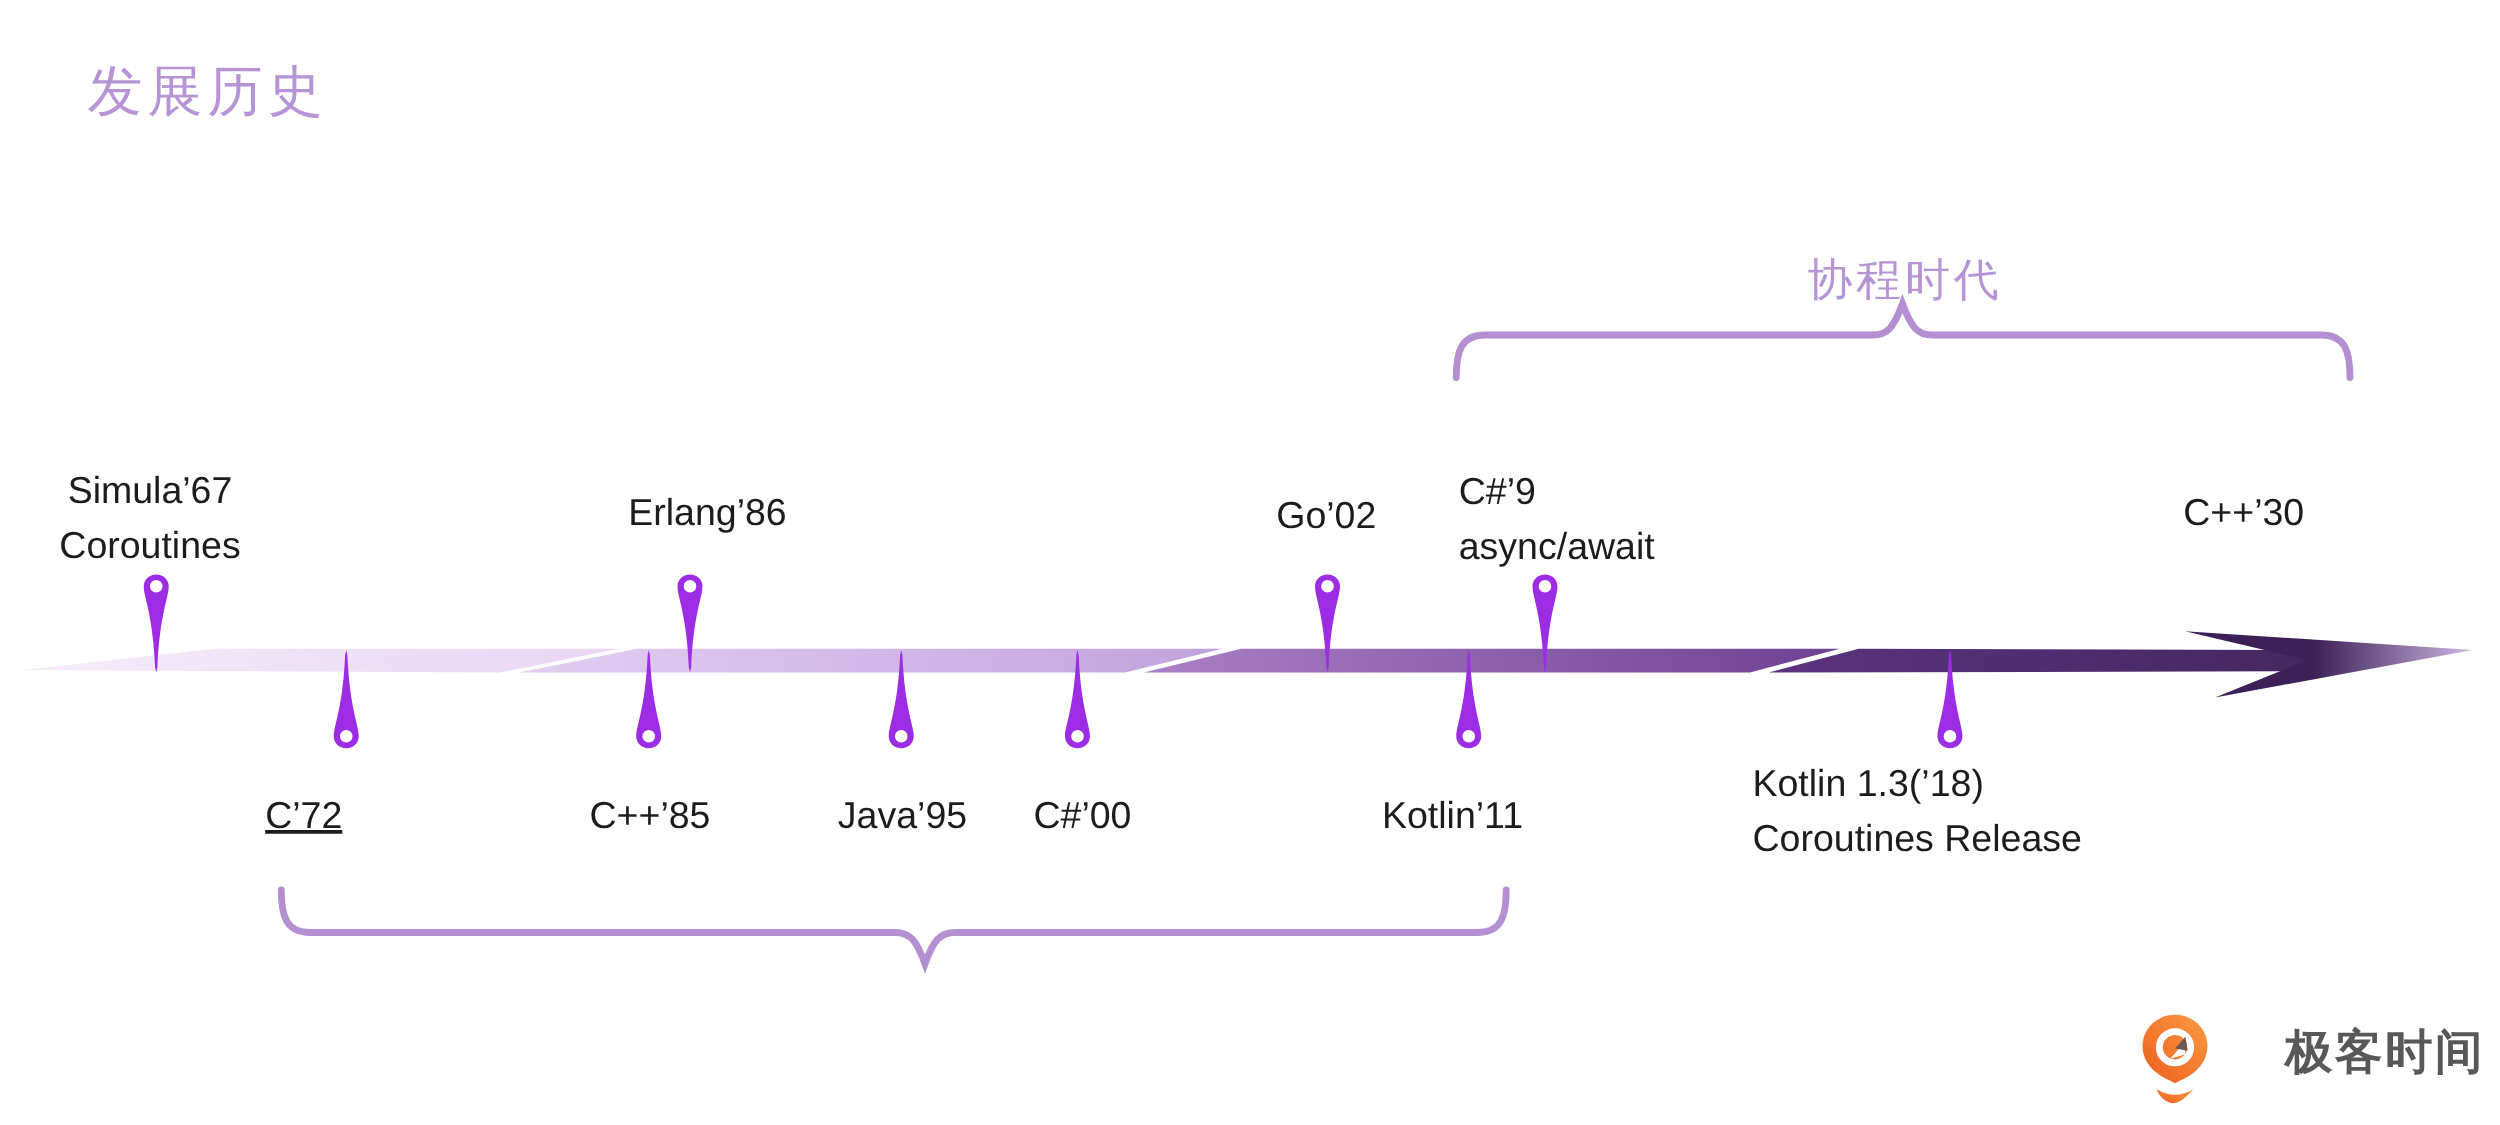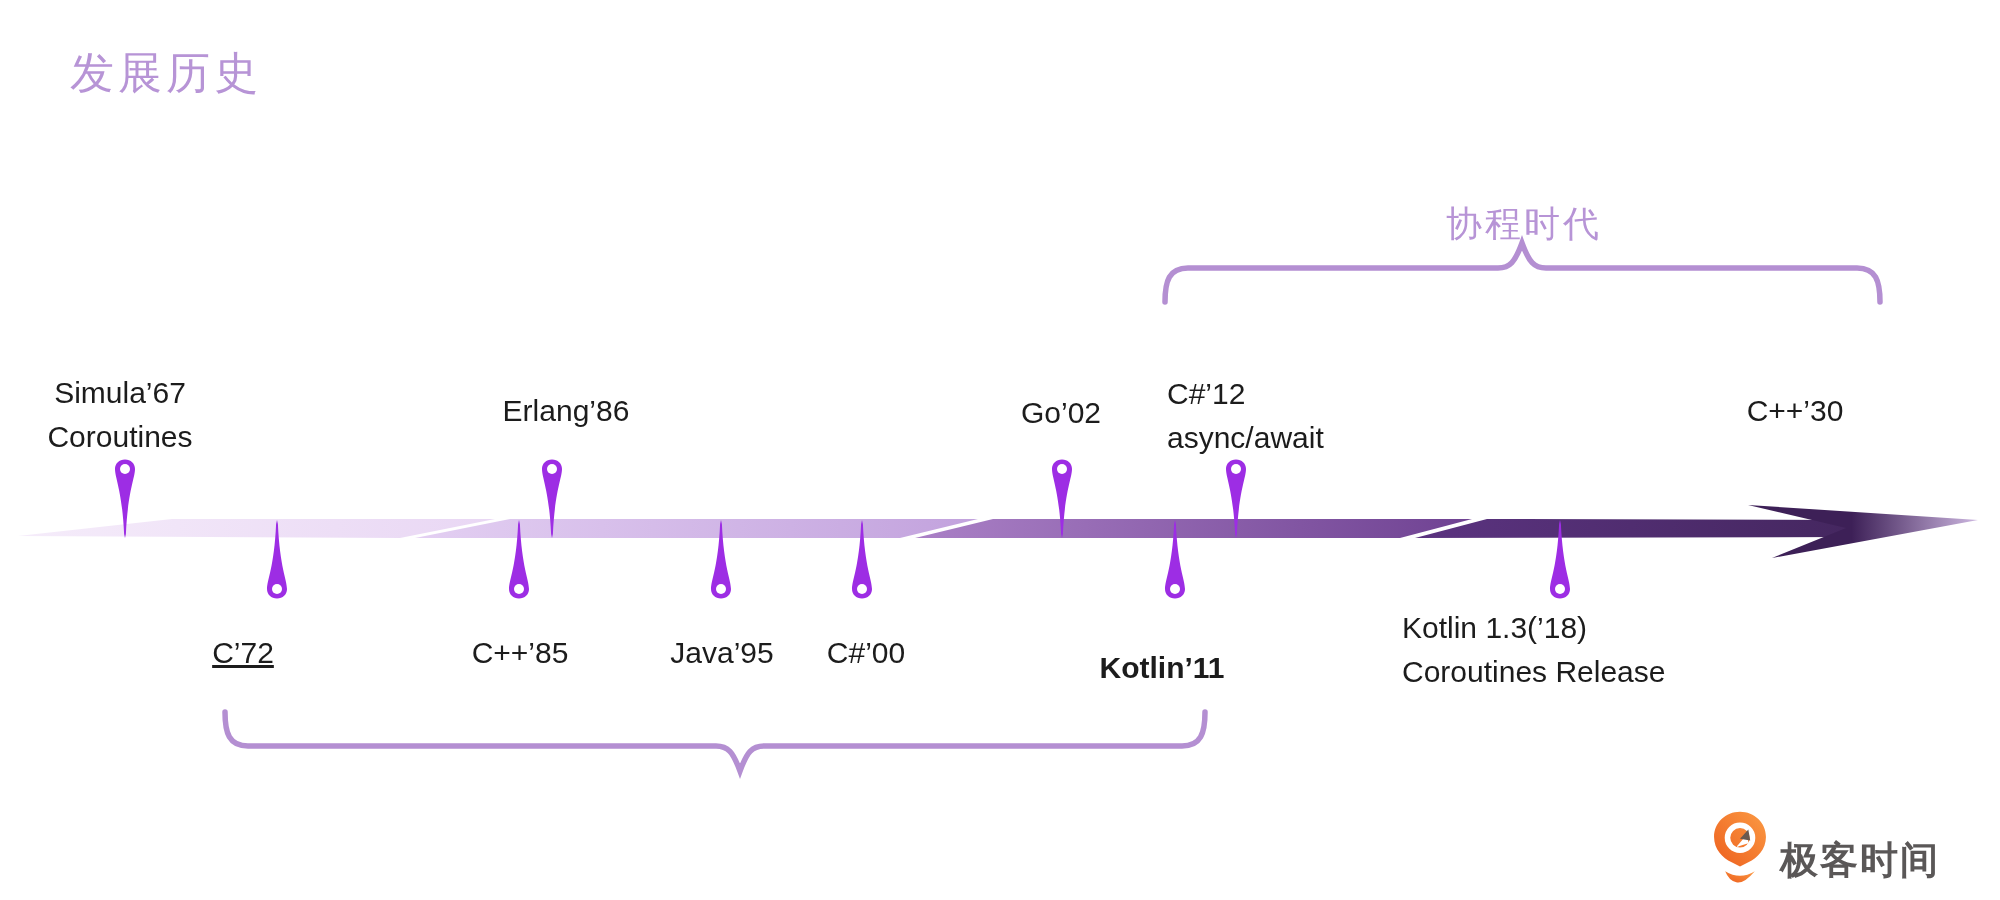--- a/index.html
+++ b/index.html
@@ -22,21 +22,21 @@
   .ev.left{text-align:left;}
   .pin{position:absolute;}
   .pin .pin-body{fill:var(--pin);}
   .pin .pin-hole{fill:#ffffff;}
   .pin.up{transform:scaleY(-1);}
   .zh{
     position:absolute;color:var(--purple-text);letter-spacing:3px;
     font-size:37px;
   }
   .zh.center{width:400px;text-align:center;}
-  .logo{position:absolute;left:1712px;top:810px;display:flex;align-items:flex-end;}
+  .logo{position:absolute;left:1712px;top:810px;display:flex;align-items:flex-start;gap:48px;}
   .logo-text{
     font-size:38px;font-weight:bold;color:var(--logo-text);
     letter-spacing:2px;margin-left:12px;margin-top:6px;
   }
 </style>
 </head>
 <body>
 
 <div class="stage">
 
@@ -92,21 +92,21 @@
       <div class="ev center" style="left: 366px; top: 389px;"><span>Erlang’86</span></div>
       <svg class="pin" width="26" height="82" viewBox="0 0 26 82" style="top: 457px; left: 539px;">
     <path class="pin-body" d="M13 2.5 C18.8 2.5 23 6.6 23 12 C23 21 15.8 34 13.9 77 L13 81 L12.1 77 C10.2 34 3 21 3 12 C3 6.6 7.2 2.5 13 2.5 Z"></path>
     <circle class="pin-hole" cx="13" cy="12" r="5"></circle>
   </svg>
       <div class="ev center" style="left: 861px; top: 391px;"><span>Go’02</span></div>
       <svg class="pin" width="26" height="82" viewBox="0 0 26 82" style="top: 457px; left: 1049px;">
     <path class="pin-body" d="M13 2.5 C18.8 2.5 23 6.6 23 12 C23 21 15.8 34 13.9 77 L13 81 L12.1 77 C10.2 34 3 21 3 12 C3 6.6 7.2 2.5 13 2.5 Z"></path>
     <circle class="pin-hole" cx="13" cy="12" r="5"></circle>
   </svg>
-      <div class="ev left" style="left: 1167px; top: 372px;"><span>C#’12</span><br><span>async/await</span></div>
+      <div class="ev left" style="left: 1167px; top: 372px;"><span>C#’9</span><br><span>async/await</span></div>
       <svg class="pin" width="26" height="82" viewBox="0 0 26 82" style="top: 457px; left: 1223px;">
     <path class="pin-body" d="M13 2.5 C18.8 2.5 23 6.6 23 12 C23 21 15.8 34 13.9 77 L13 81 L12.1 77 C10.2 34 3 21 3 12 C3 6.6 7.2 2.5 13 2.5 Z"></path>
     <circle class="pin-hole" cx="13" cy="12" r="5"></circle>
   </svg>
       <div class="ev center" style="left: 1595px; top: 389px;"><span>C++’30</span></div>
       <div class="ev center" style="left: 43px; top: 631px; text-decoration: underline;"><span>C’72</span></div>
       <svg class="pin up" width="26" height="82" viewBox="0 0 26 82" style="top: 519px; left: 264px;">
     <path class="pin-body" d="M13 2.5 C18.8 2.5 23 6.6 23 12 C23 21 15.8 34 13.9 77 L13 81 L12.1 77 C10.2 34 3 21 3 12 C3 6.6 7.2 2.5 13 2.5 Z"></path>
     <circle class="pin-hole" cx="13" cy="12" r="5"></circle>
   </svg>
@@ -118,21 +118,21 @@
       <div class="ev center" style="left: 522px; top: 631px;"><span>Java’95</span></div>
       <svg class="pin up" width="26" height="82" viewBox="0 0 26 82" style="top: 519px; left: 708px;">
     <path class="pin-body" d="M13 2.5 C18.8 2.5 23 6.6 23 12 C23 21 15.8 34 13.9 77 L13 81 L12.1 77 C10.2 34 3 21 3 12 C3 6.6 7.2 2.5 13 2.5 Z"></path>
     <circle class="pin-hole" cx="13" cy="12" r="5"></circle>
   </svg>
       <div class="ev center" style="left: 666px; top: 631px;"><span>C#’00</span></div>
       <svg class="pin up" width="26" height="82" viewBox="0 0 26 82" style="top: 519px; left: 849px;">
     <path class="pin-body" d="M13 2.5 C18.8 2.5 23 6.6 23 12 C23 21 15.8 34 13.9 77 L13 81 L12.1 77 C10.2 34 3 21 3 12 C3 6.6 7.2 2.5 13 2.5 Z"></path>
     <circle class="pin-hole" cx="13" cy="12" r="5"></circle>
   </svg>
-      <div class="ev center" style="left: 962px; top: 646px; font-weight: bold;"><span>Kotlin’11</span></div>
+      <div class="ev center" style="left: 962px; top: 631px;"><span>Kotlin’11</span></div>
       <svg class="pin up" width="26" height="82" viewBox="0 0 26 82" style="top: 519px; left: 1162px;">
     <path class="pin-body" d="M13 2.5 C18.8 2.5 23 6.6 23 12 C23 21 15.8 34 13.9 77 L13 81 L12.1 77 C10.2 34 3 21 3 12 C3 6.6 7.2 2.5 13 2.5 Z"></path>
     <circle class="pin-hole" cx="13" cy="12" r="5"></circle>
   </svg>
       <div class="ev left" style="left: 1402px; top: 606px;"><span>Kotlin 1.3(’18)</span><br><span>Coroutines Release</span></div>
       <svg class="pin up" width="26" height="82" viewBox="0 0 26 82" style="top: 519px; left: 1547px;">
     <path class="pin-body" d="M13 2.5 C18.8 2.5 23 6.6 23 12 C23 21 15.8 34 13.9 77 L13 81 L12.1 77 C10.2 34 3 21 3 12 C3 6.6 7.2 2.5 13 2.5 Z"></path>
     <circle class="pin-hole" cx="13" cy="12" r="5"></circle>
   </svg>
     </div>

